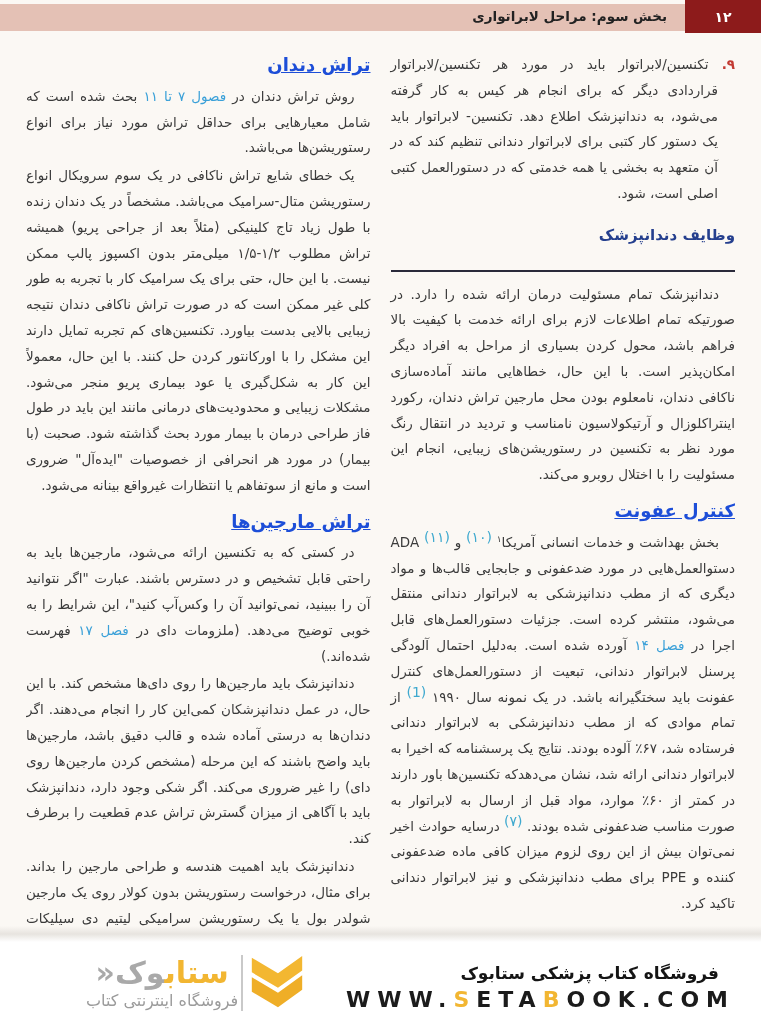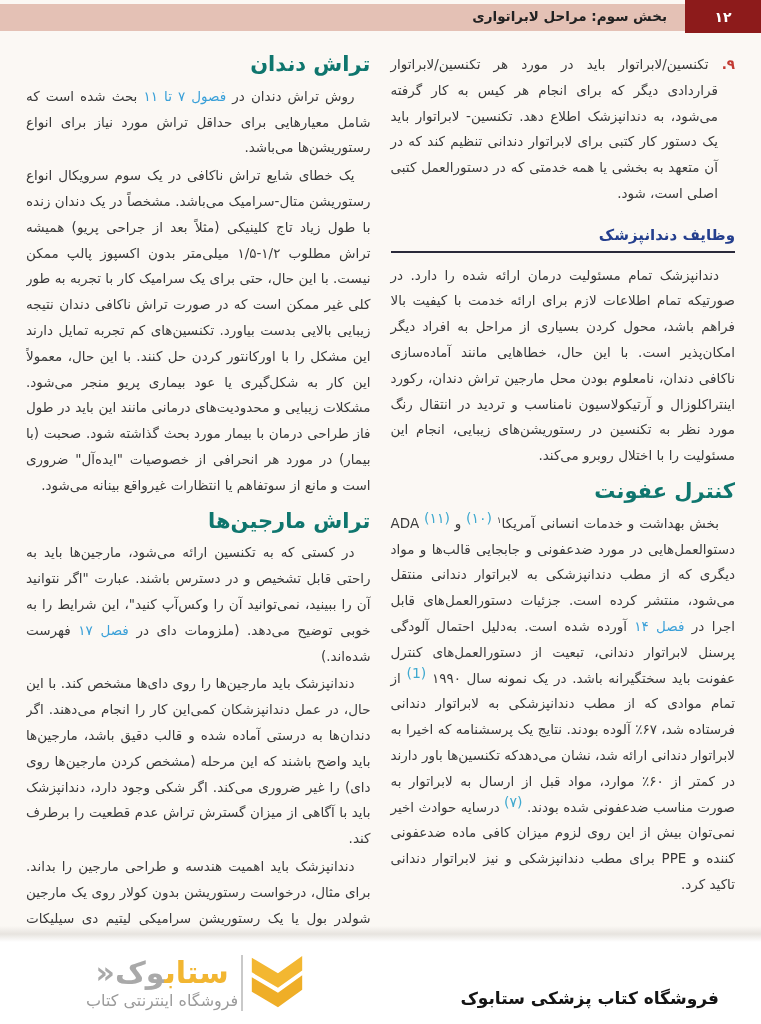--- a/index.html
+++ b/index.html
@@ -24,24 +24,24 @@
   
   .content{
     position:absolute;top:52px;right:26px;left:26px;bottom:90px;
     direction:rtl;display:flex;gap:20px;overflow:hidden;
   }
   .col{width:344.5px;text-align:justify;font-size:13.5px;line-height:25.8px;}
   p{margin:0 0 2px 0;}
   .indent{text-indent:16px;}
   .hang{padding-right:17px;text-indent:-17px;margin-bottom:2px;}
   .num{color:#c23a32;font-weight:bold;}
-  .h-green{color:#0f766e;font-size:21px;font-weight:bold;margin:10px 0 6px 0;text-indent:0;}
+  .h-green{color:#1d4ed8;font-size:18px;font-weight:bold;margin:10px 0 6px 0;text-indent:0;text-decoration:underline;}
   .h-blue{
     color:#253f8e;font-size:15px;font-weight:bold;
-    border-bottom:2px solid #2a2a3a;padding-bottom:2px;margin:16px 0 10px 0;text-indent:0;
+    border-bottom:2px solid #2a2a3a;padding-bottom:21px;margin:16px 0 10px 0;text-indent:0;
   }
   .link{color:#3aa0d8;}
   .ref{color:#3fa9cf;font-size:14px;vertical-align:super;line-height:0;}
   .fn{color:#3b3b3b;font-size:9px;vertical-align:super;line-height:0;}
   
   .page-fade{
     position:absolute;left:0;right:0;bottom:82px;height:16px;
     background:linear-gradient(to bottom,rgba(225,222,218,0),rgba(215,211,206,.55),#ffffff);
   }
   .footer{
@@ -127,14 +127,15 @@
     </div>
     <div class="brand-divider"></div>
     <svg class="emblem" viewBox="0 0 64 64">
       <polygon points="6,6 33,22 58,4 58,19 33,37 6,21" fill="#f3b731"></polygon>
       <polygon points="6,26 33,42 58,24 58,39 33,57 6,41" fill="#efae27"></polygon>
     </svg>
   </div>
 
   <div class="footer-right">
     <div class="store-title">فروشگاه کتاب پزشکی ستابوک</div>
+    <div class="store-url"><span>WWW.</span><span class="url-accent">S</span><span>ETA</span><span class="url-accent">B</span><span>OOK.COM</span></div>
   </div>
 </div>
 
 </body></html>

